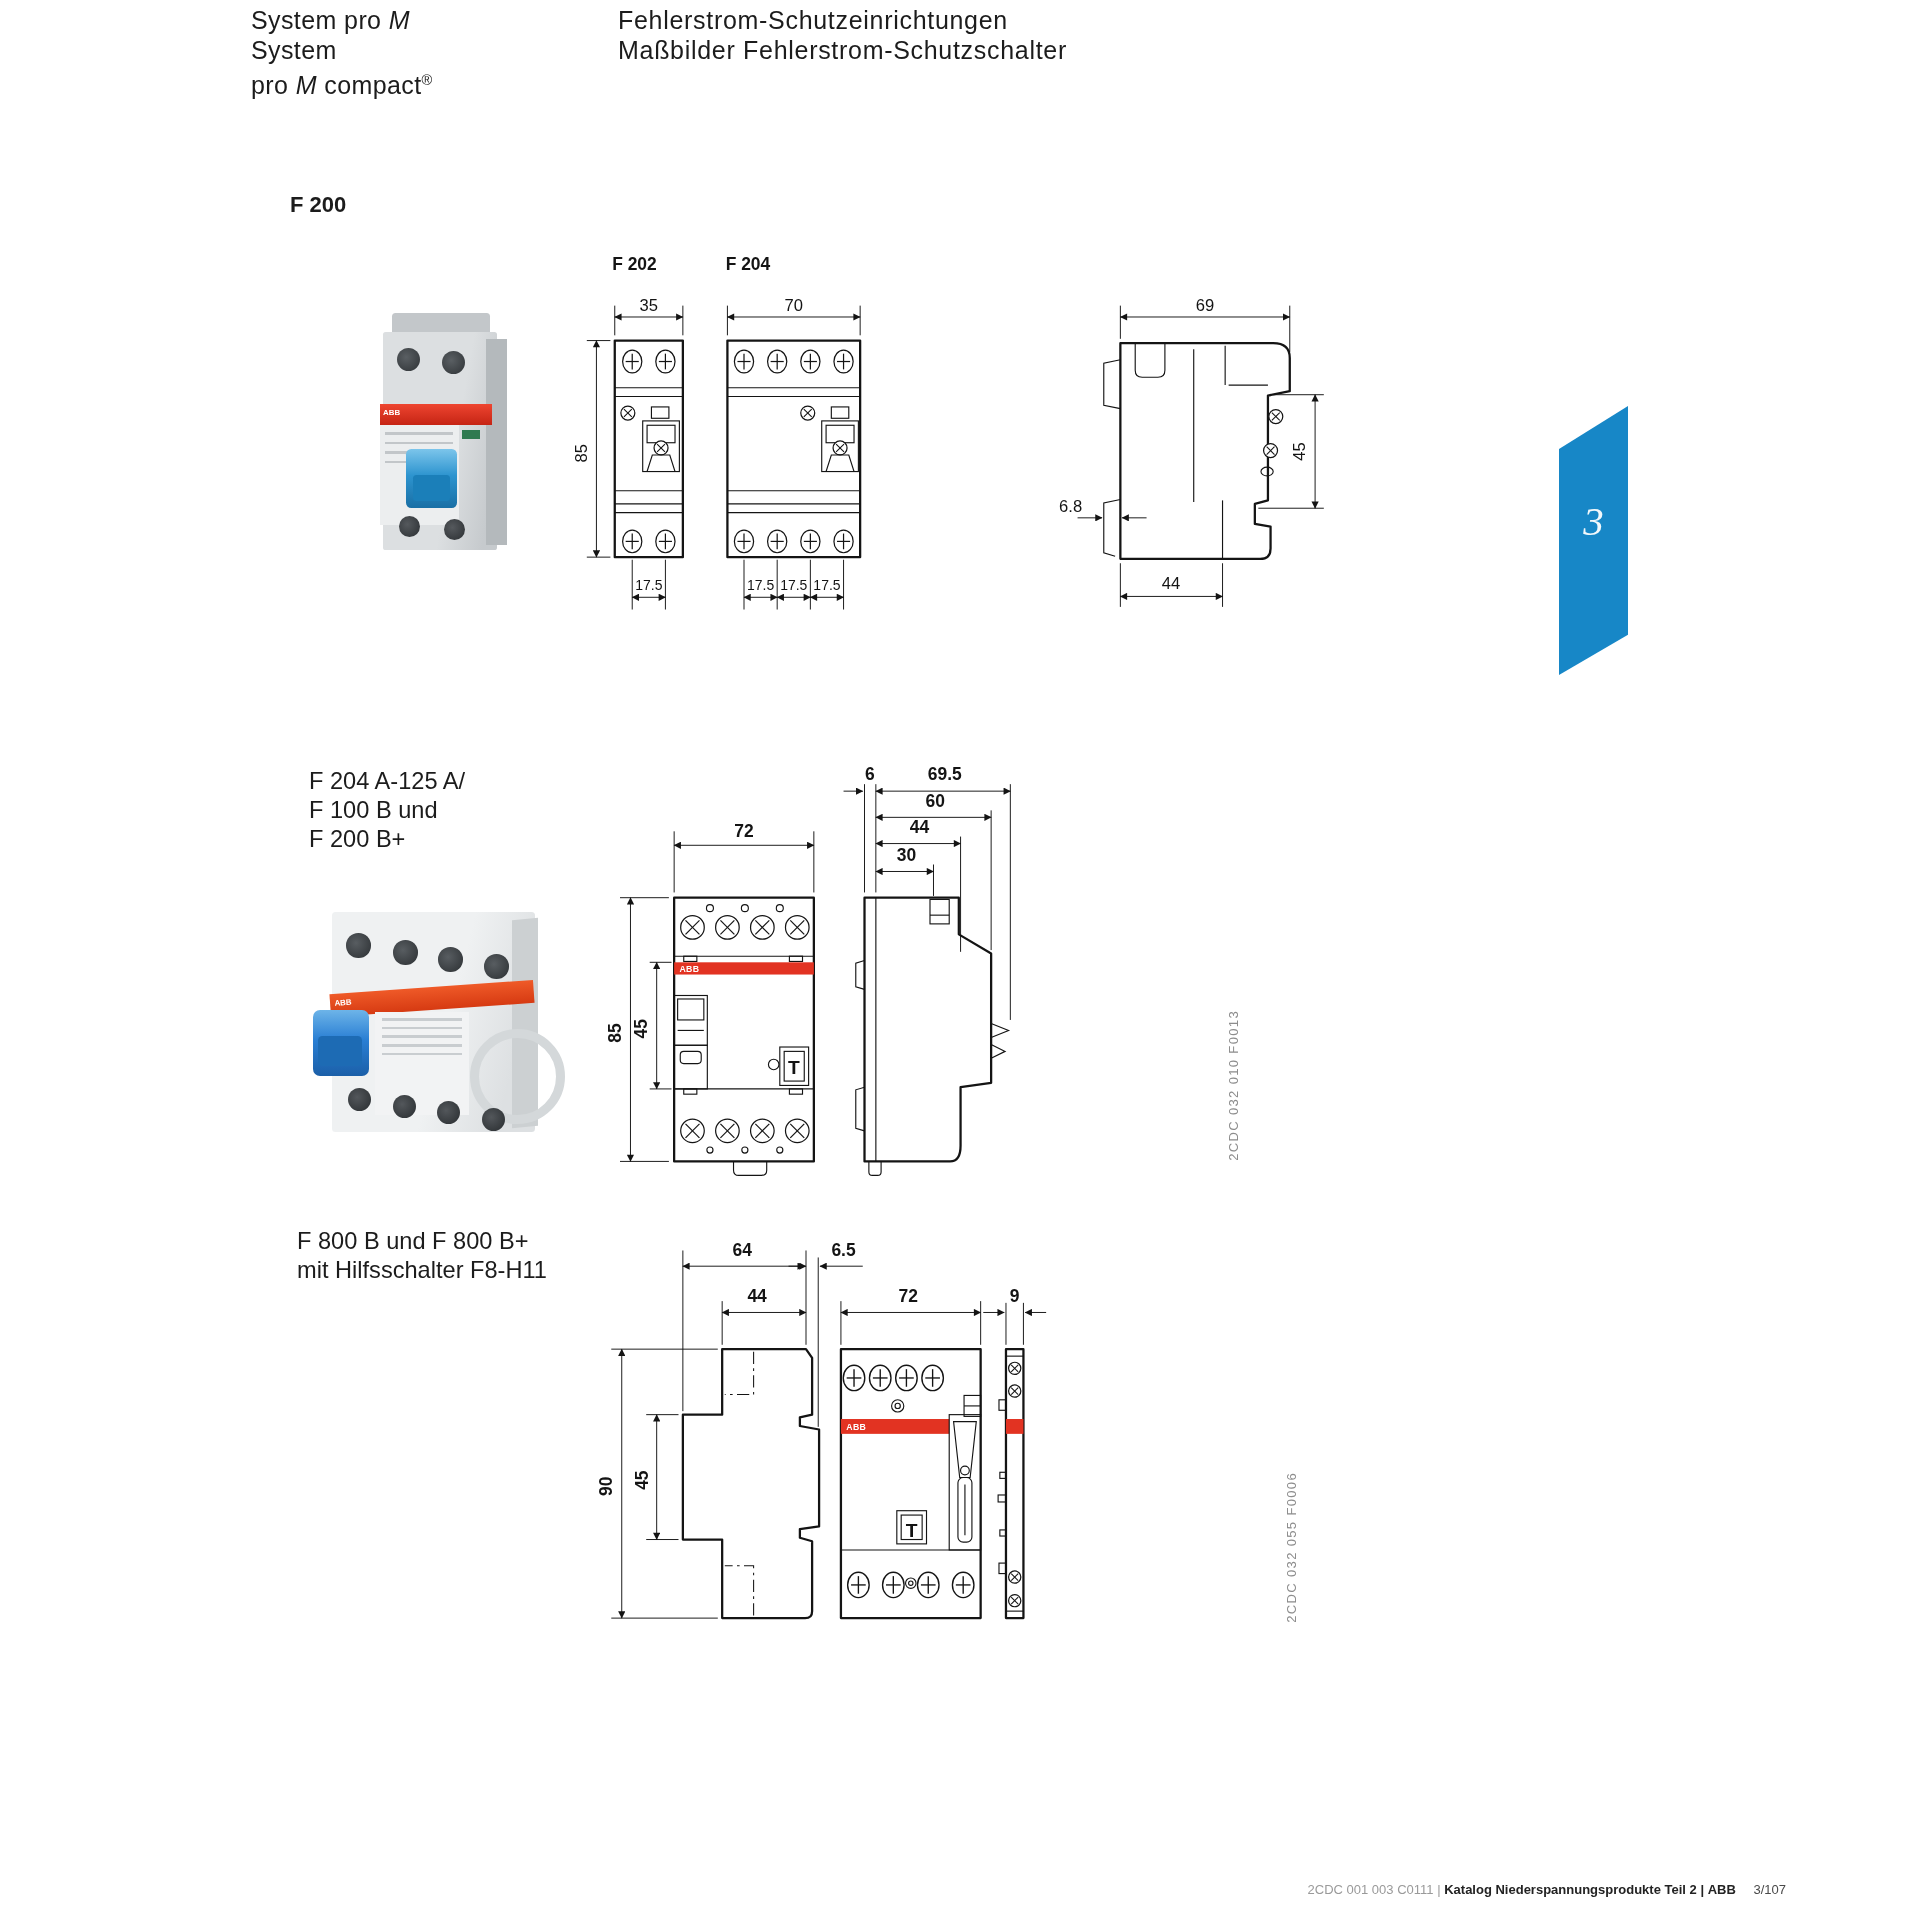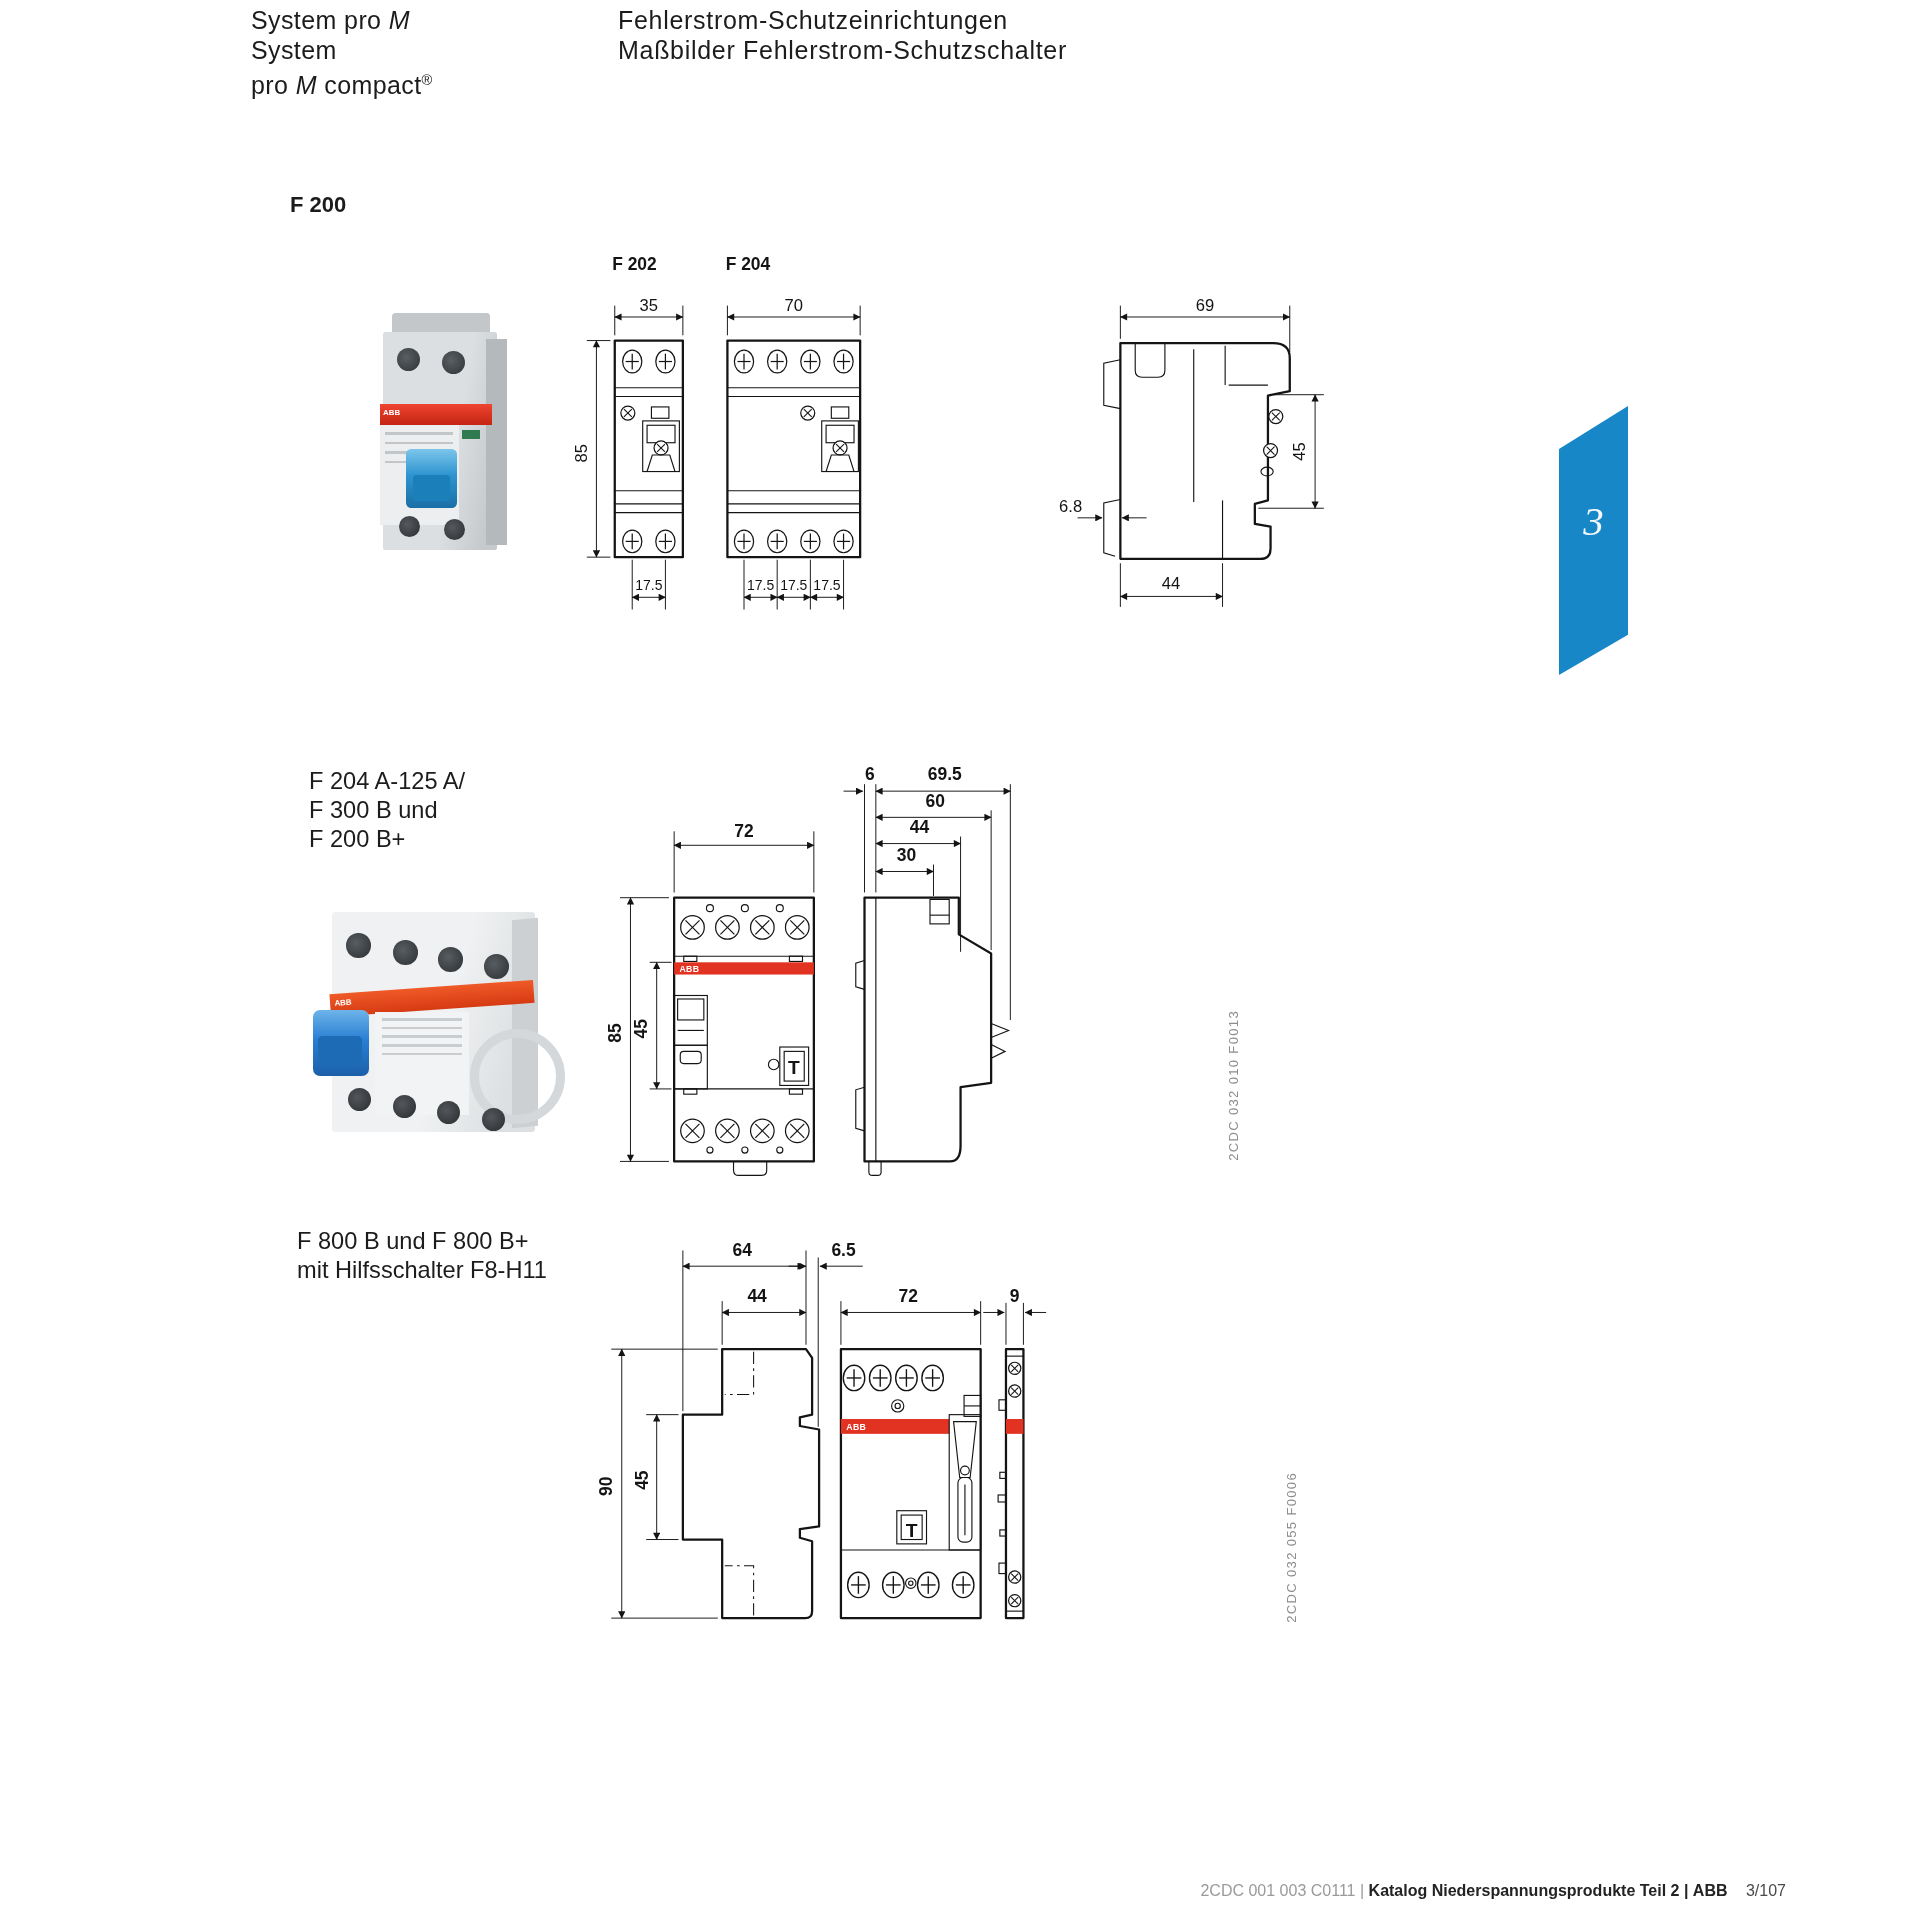--- a/index.html
+++ b/index.html
@@ -14,21 +14,21 @@
   
   .h-f200{left:290px;top:192px;font-size:22px;font-weight:bold;}
   .h-sec{font-size:23.6px;line-height:29px;}
   
   #tab3{left:1559px;top:406px;width:69px;height:269px;background:var(--tab-blue,#1787c7);
         clip-path:polygon(0 16%,100% 0,100% 85%,0 100%);
         display:flex;align-items:center;justify-content:center;}
   #tab3 span{color:#f2f8fb;font-family:"Liberation Serif",serif;font-style:italic;
         font-size:41px;margin-top:-39px;}
   
-  #footer{right:136px;top:1882px;font-size:16px;color:#3a3a3a;white-space:nowrap;}
+  #footer{right:136px;top:1882px;font-size:13px;color:#3a3a3a;white-space:nowrap;}
   #footer .gray{color:#9a9a9a;}
   #footer .b{font-weight:bold;color:#232323;}
   #footer .pg{margin-left:14px;color:#4a4a4a;}
   
   svg text{font-family:"Liberation Sans",sans-serif;}
   .ol{stroke:#141414;stroke-width:2.6;fill:none;stroke-linejoin:round;}
   .il{stroke:#141414;stroke-width:1.3;fill:none;}
   .dl{stroke:#141414;stroke-width:1.1;fill:none;}
   .dd{stroke:#141414;stroke-width:1.2;fill:none;stroke-dasharray:14 5 3 5;}
   .dt{font-size:19px;fill:#141414;text-anchor:middle;}
@@ -58,21 +58,21 @@
   <div class="abs brand">
     <div><span>System pro </span><span class="itm">M</span></div>
     <div><span>System</span></div>
     <div><span>pro </span><span class="itm">M</span><span> compact</span><span class="reg">®</span></div>
   </div>
 
   <div class="abs h-f200">F 200</div>
 
   <div class="abs h-sec" style="left:309px;top:767px;">
     <div>F 204 A-125 A/</div>
-    <div>F 300 B und</div>
+    <div>F 100 B und</div>
     <div>F 200 B+</div>
   </div>
 
   <div class="abs h-sec" style="left:297px;top:1227px;">
     <div>F 800 B und F 800 B+</div>
     <div>mit Hilfsschalter F8-H11</div>
   </div>
 
   <div id="tab3" class="abs">
     <span>3</span>

